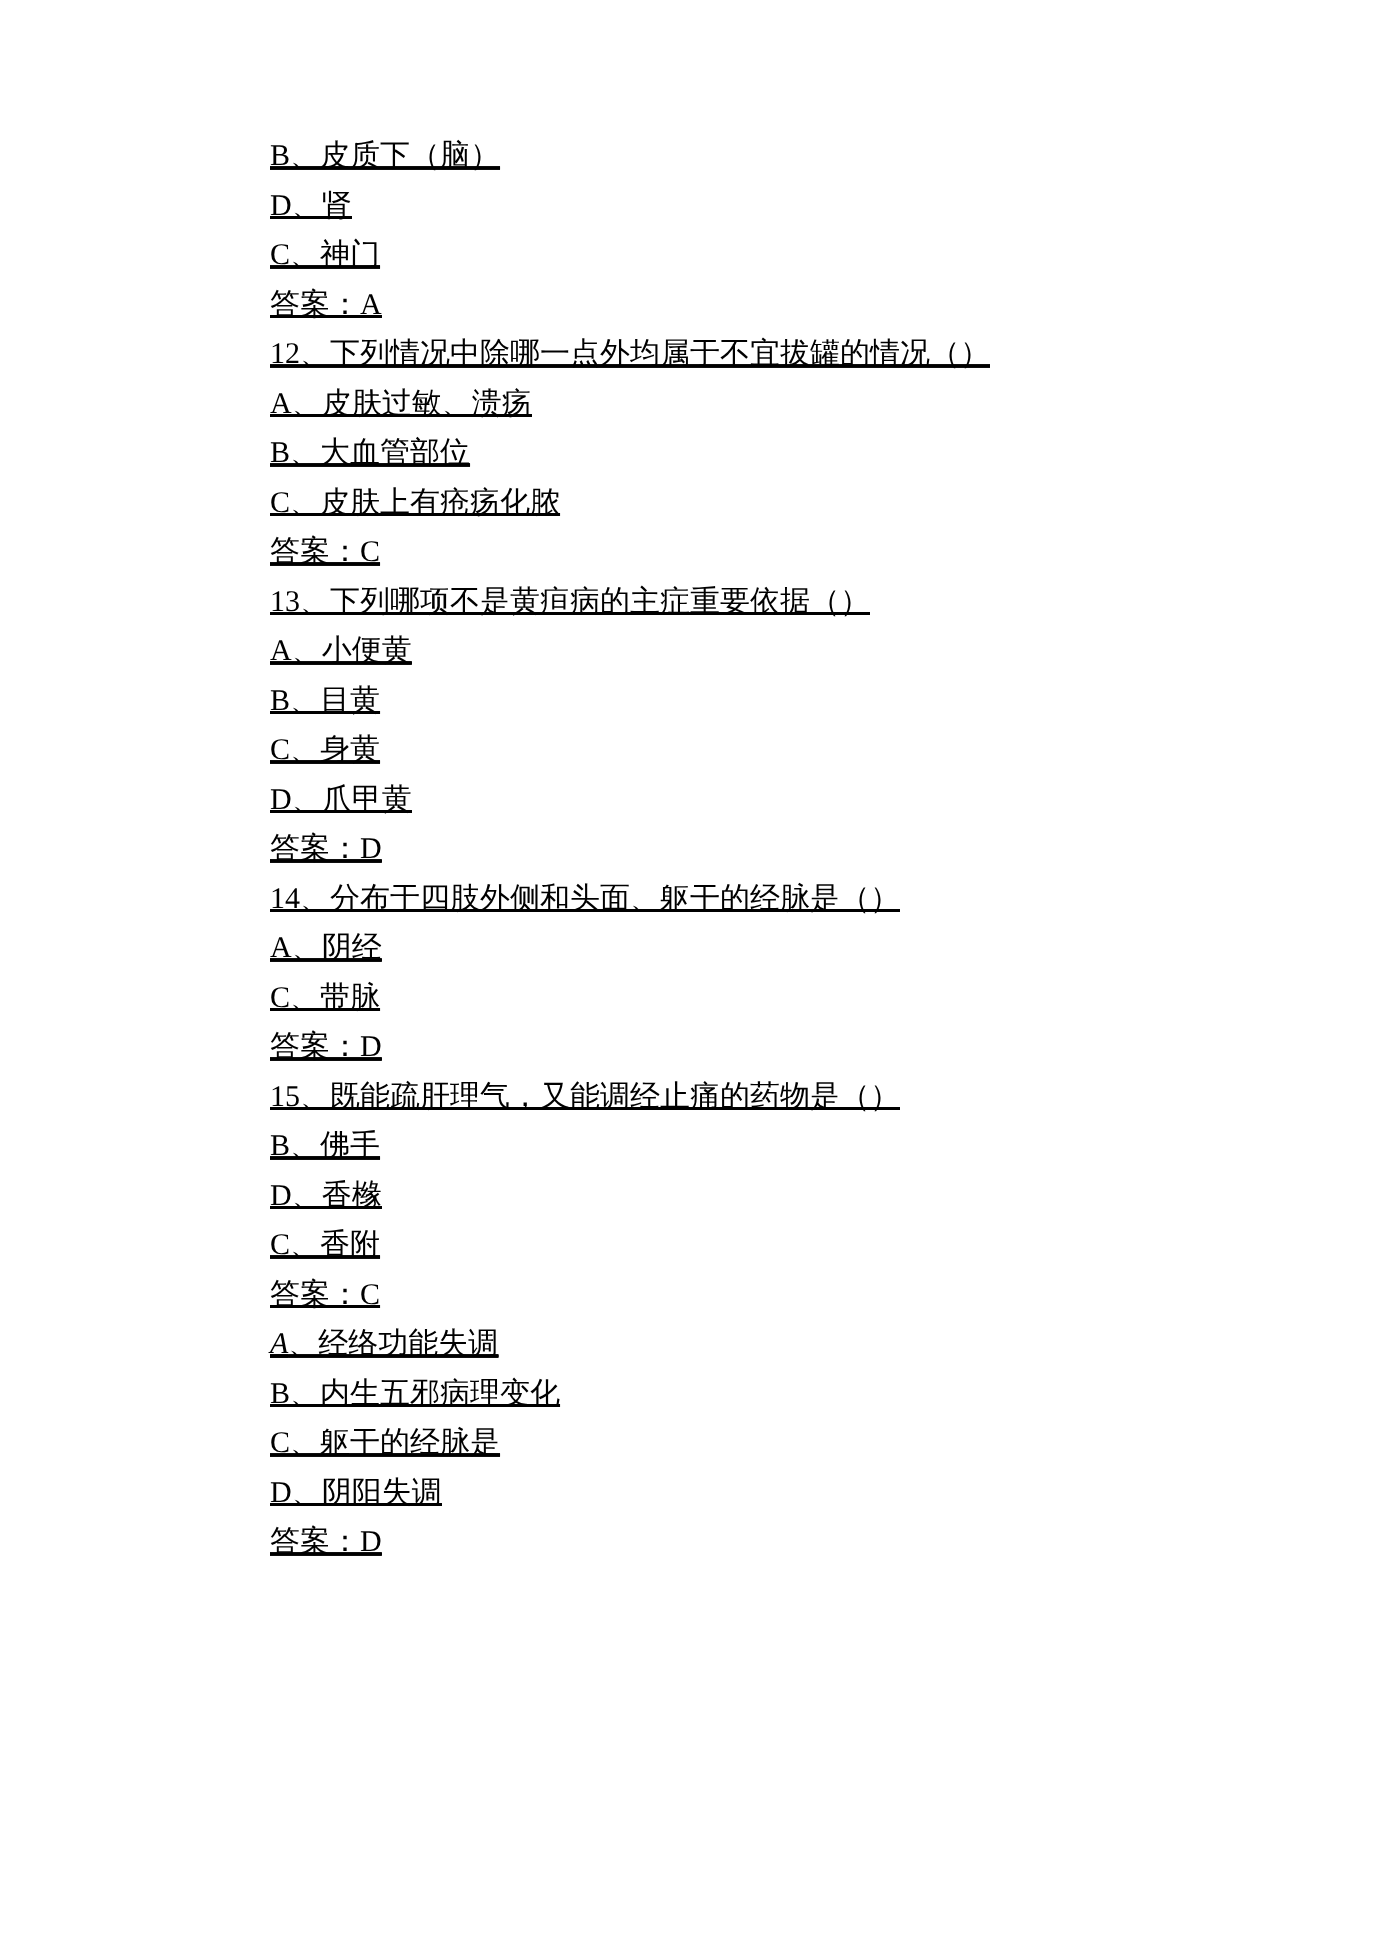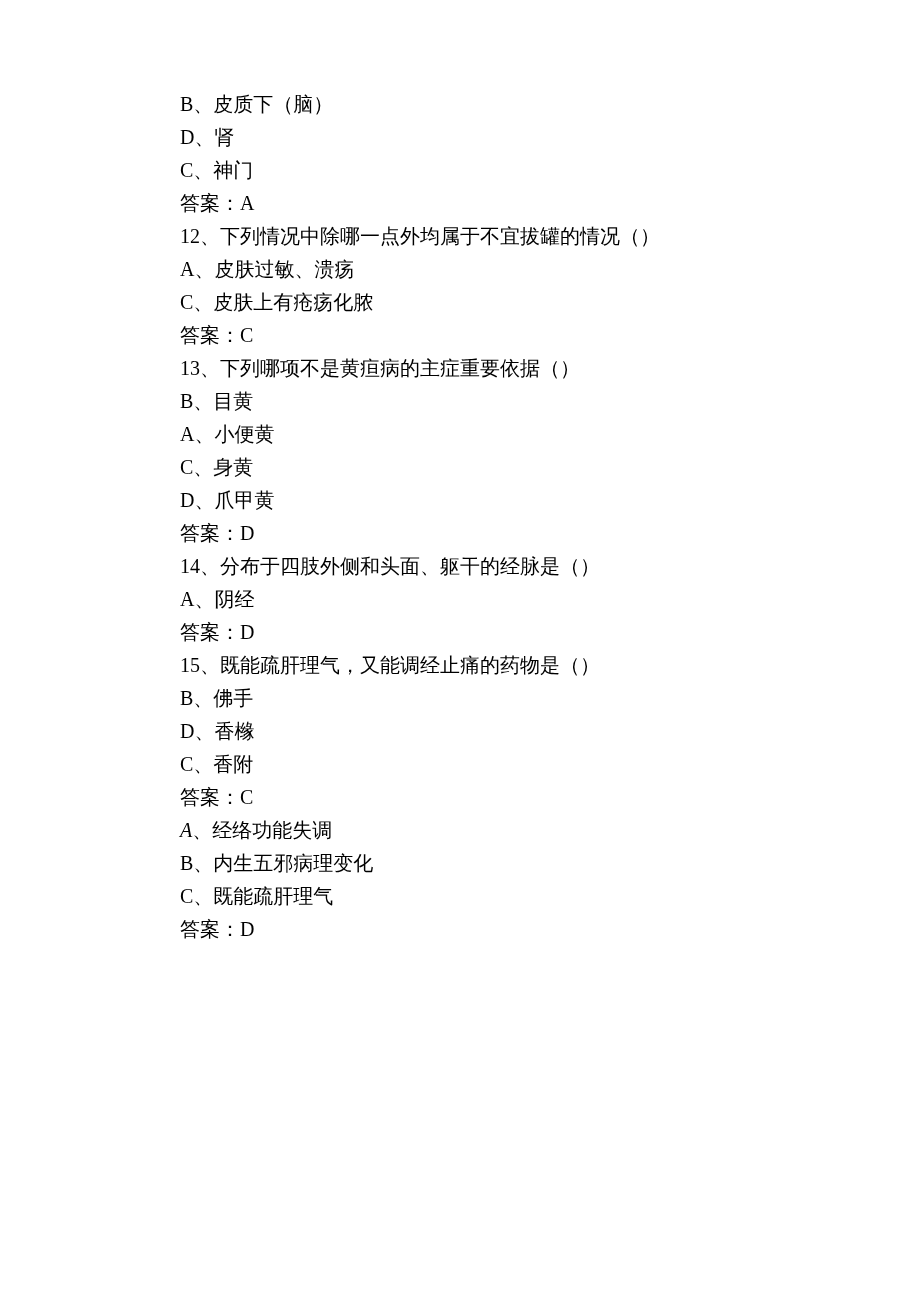--- a/index.html
+++ b/index.html
@@ -1,18 +1,19 @@
 <!DOCTYPE html>
 <html><head>
   <meta charset="utf-8">
   <style>
     * {
       margin: 0;
       padding: 0;
       box-sizing: border-box;
+      text-decoration: underline;
     }
     body {
       background: #ffffff;
       width: 920px;
       min-height: 1301px;
       font-family: "SimSun", "宋体", serif;
       font-size: 20px;
       line-height: 1.65;
       color: #000000;
       padding: 88px 180px 50px 180px;
@@ -27,33 +28,36 @@
 </head>
 <body>
 
 <div id="content">
     <div class="line">B、皮质下（脑）</div>
     <div class="line">D、肾</div>
     <div class="line">C、神门</div>
     <div class="line">答案：A</div>
     <div class="line">12、下列情况中除哪一点外均属于不宜拔罐的情况（）</div>
     <div class="line">A、皮肤过敏、溃疡</div>
+    <div class="line">B、大血管部位</div>
     <div class="line">C、皮肤上有疮疡化脓</div>
     <div class="line">答案：C</div>
     <div class="line">13、下列哪项不是黄疸病的主症重要依据（）</div>
+    <div class="line">A、小便黄</div>
     <div class="line">B、目黄</div>
-    <div class="line">A、小便黄</div>
     <div class="line">C、身黄</div>
     <div class="line">D、爪甲黄</div>
     <div class="line">答案：D</div>
     <div class="line">14、分布于四肢外侧和头面、躯干的经脉是（）</div>
     <div class="line">A、阴经</div>
+    <div class="line">C、带脉</div>
     <div class="line">答案：D</div>
     <div class="line">15、既能疏肝理气，又能调经止痛的药物是（）</div>
     <div class="line">B、佛手</div>
     <div class="line">D、香橼</div>
     <div class="line">C、香附</div>
     <div class="line">答案：C</div>
     <div class="line"><span class="italic">A</span>、经络功能失调</div>
     <div class="line">B、内生五邪病理变化</div>
-    <div class="line">C、既能疏肝理气</div>
+    <div class="line">C、躯干的经脉是</div>
+    <div class="line">D、阴阳失调</div>
     <div class="line">答案：D</div>
   </div>
 
 </body></html>

